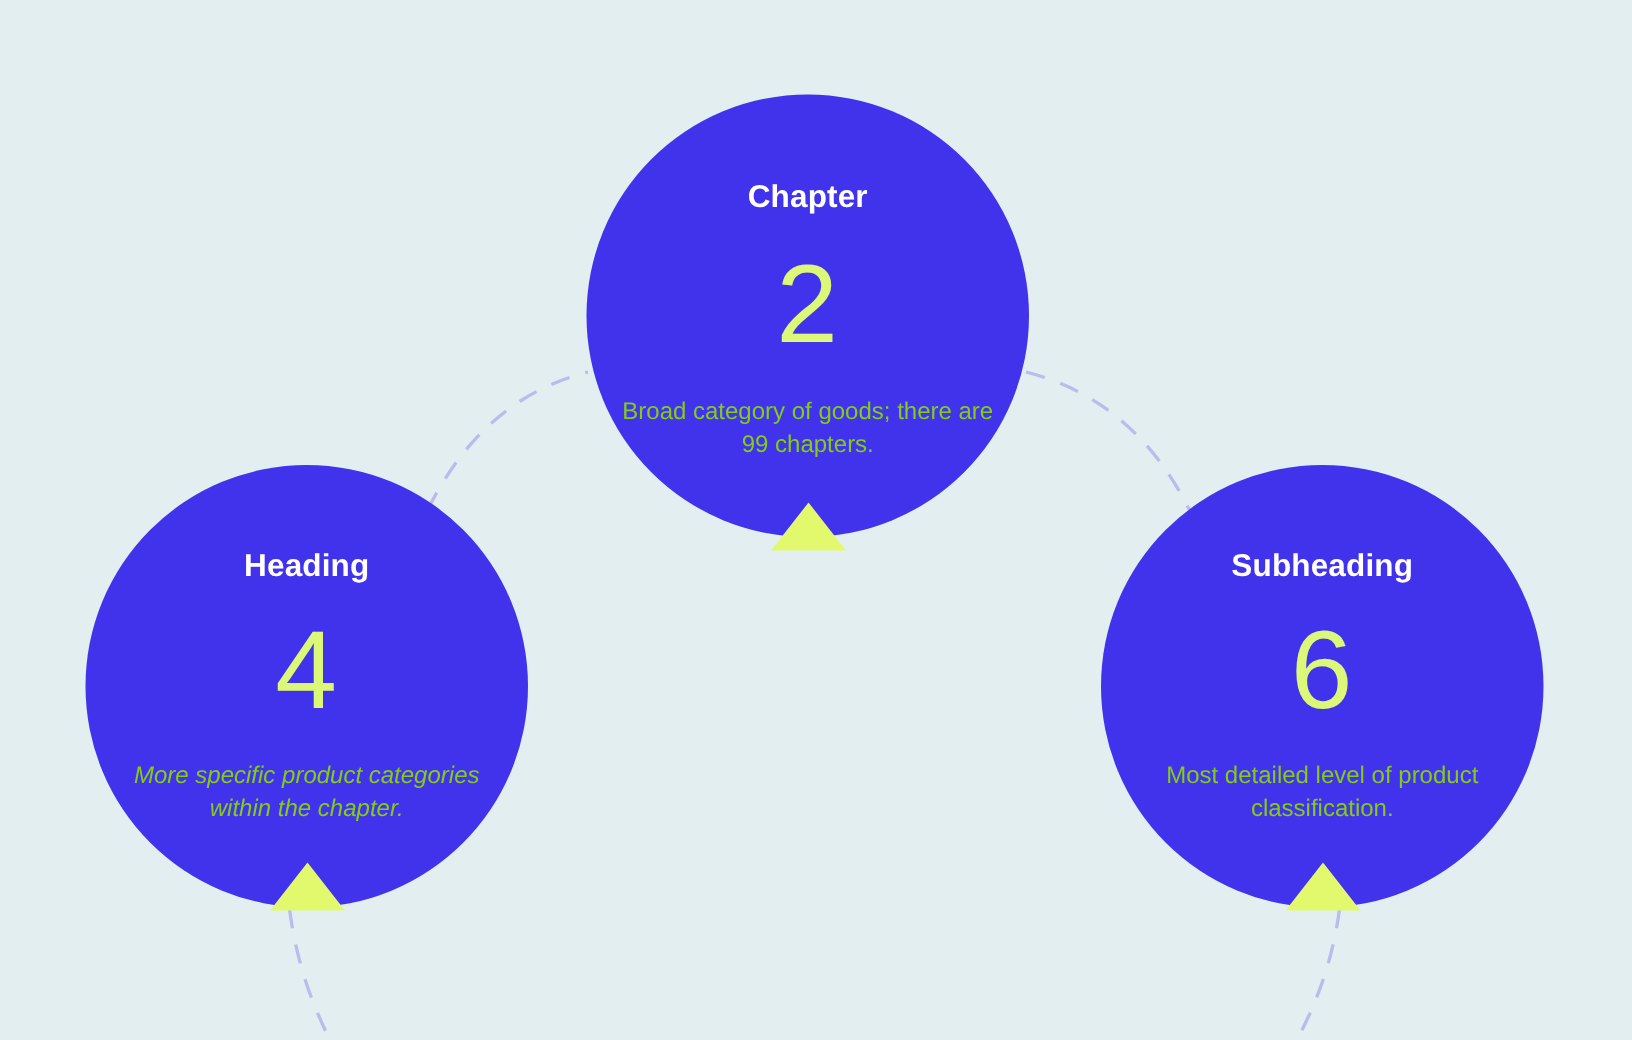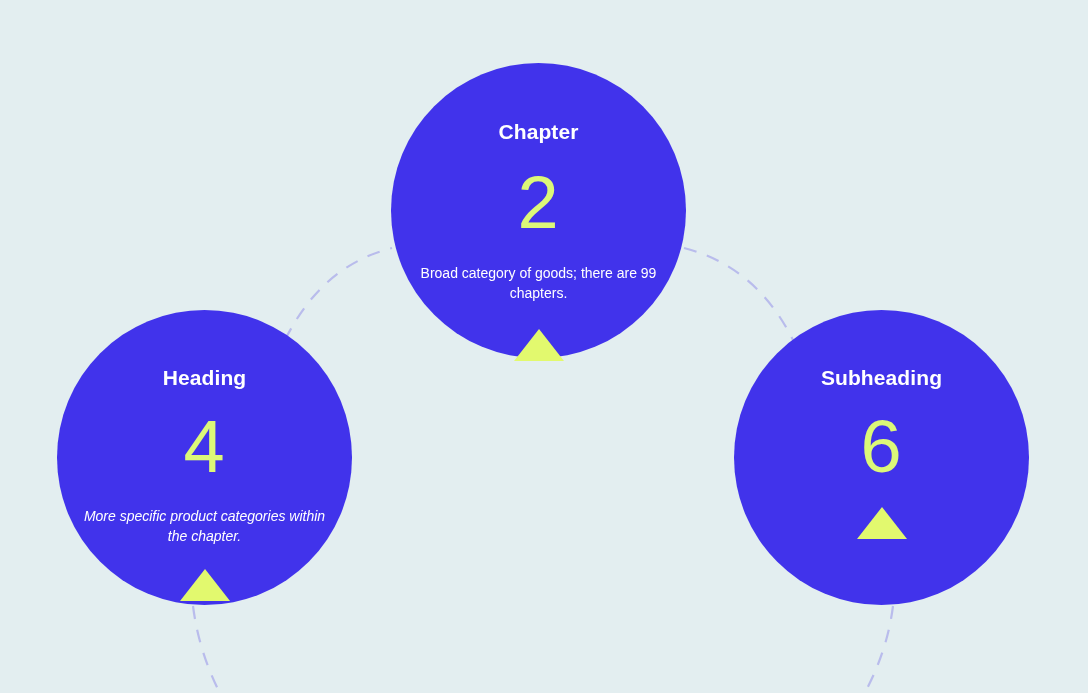--- a/index.html
+++ b/index.html
@@ -54,22 +54,22 @@
 
   .node-number {
     color: #dcf878;
     font-size: 74px;
     font-weight: 300;
     line-height: 1;
     letter-spacing: 1px;
   }
 
   .node-desc {
-    color: #ffffff;
-    font-size: 14px;
+    color: #84cc16;
+    font-size: 16px;
     line-height: 1.4;
     font-weight: 400;
     max-width: 250px;
   }
 
   .node-marker {
     width: 0;
     height: 0;
     border-left: 25px solid transparent;
     border-right: 25px solid transparent;
@@ -134,16 +134,17 @@
   <div class="node" id="node-heading">
     <div class="node-title">Heading</div>
     <div class="node-number">4</div>
     <div class="node-desc">More specific product categories within the chapter.</div>
     <div class="node-marker"></div>
   </div>
 
   <div class="node" id="node-subheading">
     <div class="node-title">Subheading</div>
     <div class="node-number">6</div>
+    <div class="node-desc">Most detailed level of product classification.</div>
     <div class="node-marker"></div>
   </div>
 
 </div>
 
 </body></html>

